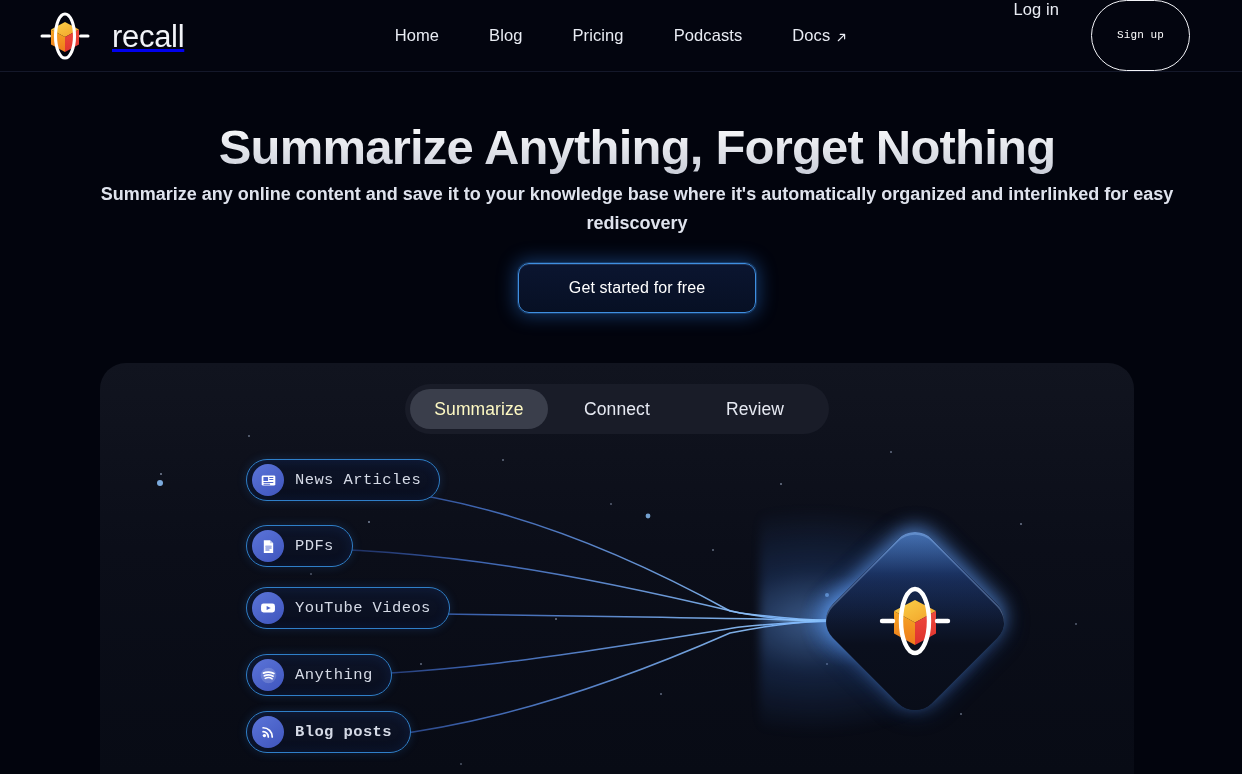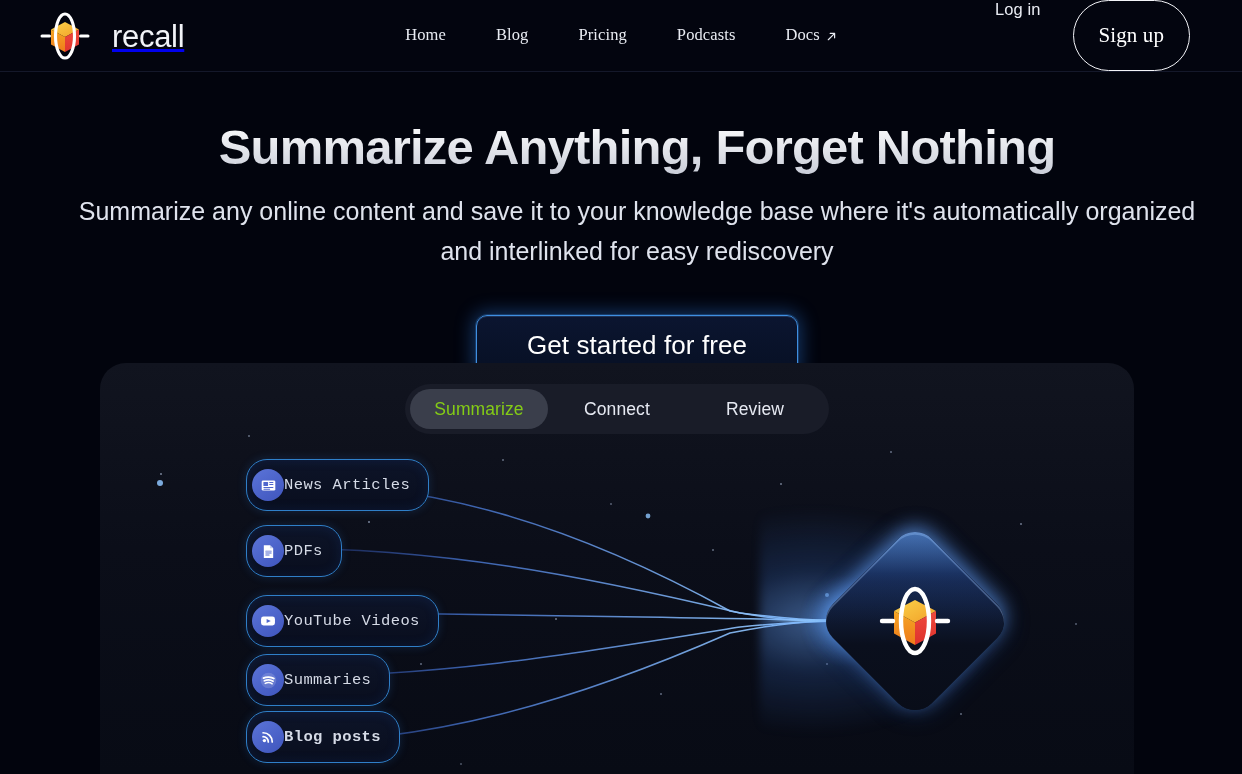--- a/index.html
+++ b/index.html
@@ -18,61 +18,61 @@
     position:absolute; top:0; left:0; width:1242px; height:72px;
     background:#03050f;
     border-bottom:1px solid #14182a;
     display:flex; align-items:center;
     z-index:40;
   }
   .brand { position:absolute; left:36px; top:7px; display:flex; align-items:center; gap:18px; height:58px; }
   .brand-mark { width:58px; height:58px; position:relative; flex:0 0 58px; }
   .brand-name { font-size:31px; font-weight:400; color:#f2f4f8; letter-spacing:-0.3px; line-height:1; }
 
-  .nav { position:absolute; left:0; right:0; top:0; height:71px; display:flex; justify-content:center; gap:0; pointer-events:none;font-family:Liberation Serif, serif; }
+  .nav { position:absolute; left:0; right:0; top:0; height:71px; display:flex; justify-content:center; gap:0; pointer-events:none; }
   .nav-inner { display:flex; align-items:center; gap:0; pointer-events:auto; }
   .nav-link {
     font-size:16.5px; color:#e9ecf3; text-decoration:none;
     padding:0 25px; line-height:1; display:flex; align-items:center; gap:6px;
     letter-spacing:0.1px;
   }
   .ext-arrow { display:inline-block; width:11px; height:11px; position:relative; top:-1px; }
 
   .auth { position:absolute; right:52px; top:0; height:71px; display:flex; gap:32px; }
   .login-link { font-size:16.5px; color:#e9ecf3; text-decoration:none; letter-spacing:0.1px; }
   .signup-btn {
-    font-size:21px; color:#ffffff; background:transparent;
+    font-size:11px; color:#ffffff; background:transparent;
     border:1.6px solid #f3f4f8; border-radius:999px;
     padding:4px 25px; line-height:1; cursor:pointer;
-    font-family:Liberation Serif, serif; letter-spacing:0.1px;
+    font-family:Liberation Mono, monospace; letter-spacing:0.1px;
   }
 
   
   .hero { position:absolute; top:72px; left:16px; width:1242px; text-align:center; }
   .hero-title {
     margin-top:48px;
     font-size:49px; font-weight:700; letter-spacing:-0.8px;
     background:linear-gradient(180deg,#ffffff 0%, #c9cdd8 100%);
     -webkit-background-clip:text; background-clip:text; color:transparent;
     line-height:1.12;
   }
   .hero-sub {
-    margin:16px auto 0; max-width:1150px;
-    font-size:25px; line-height:1.6; color:#dfe3ed; font-weight:400;
+    margin:5px auto 0; max-width:1150px;
+    font-size:18px; line-height:1.6; color:#dfe3ed; font-weight:700;
   }
   .cta-wrap { margin-top:26px; display:flex; justify-content:center; }
   .cta-btn {
     position:relative;
-    font-size:26px; color:#ffffff;
+    font-size:16px; color:#ffffff;
     padding:16px 50px; border-radius:11px;
     background:linear-gradient(180deg,#0b1530 0%, #071024 100%);
     border:1.5px solid #3f8fe0;
     box-shadow:0 0 0 1px rgba(54,130,214,.28), 0 0 18px 3px rgba(45,120,220,.42), inset 0 1px 0 rgba(120,180,255,.18);
     cursor:pointer; font-family:"Liberation Sans", sans-serif;
-    letter-spacing:0.1px; line-height:1;margin-top:18px;
+    letter-spacing:0.1px; line-height:1;
   }
 
   
   .demo-card {
     position:absolute; left:100px; top:363px; width:1034px; height:411px;
     background:linear-gradient(180deg,#11141f 0%, #0b0e19 45%, #080b15 100%);
     border-radius:26px 26px 0 0;
     overflow:hidden;
   }
   .starfield { position:absolute; inset:0; }
@@ -83,27 +83,27 @@
     background:#191c28; border-radius:25px;
     display:flex; align-items:center; padding:5px;
   }
   .tab {
     flex:1; height:40px; border-radius:20px;
     display:flex; align-items:center; justify-content:center;
     font-size:17.5px; color:#e6e9f2; cursor:pointer;
     background:transparent; border:none; font-family:"Liberation Sans", sans-serif;
     letter-spacing:0.1px;
   }
-  .tab.active { background:#3a3e4b; color:#84cc16; }
+  .tab.active { background:#3a3e4b; color:#fef9c3; }
 
   
   .chips { position:absolute; left:146px; top:96px; }
   .chip {
-    position:absolute; display:flex; align-items:center; gap:0;
-    height:52px; padding:0 18px 0 5px;
+    position:absolute; display:flex; align-items:center; gap:11px;
+    height:42px; padding:0 18px 0 5px;
     border-radius:21px;
     background:linear-gradient(180deg,#0d1428 0%, #090e1e 100%);
     border:1.2px solid #2f7fc8;
     box-shadow:0 0 10px rgba(45,120,210,.22), inset 0 0 12px rgba(30,80,170,.18);
     white-space:nowrap;
   }
   .chip-icon {
     width:32px; height:32px; border-radius:50%;
     background:linear-gradient(145deg,#5b74d8 0%, #3f55bd 100%);
     display:flex; align-items:center; justify-content:center; flex:0 0 32px;
@@ -304,40 +304,40 @@
             <path d="M4.5 2.5 h7.2 l3.8 3.8 v11.2 h-11 z" fill="#ffffff"></path>
             <path d="M11.7 2.5 v3.8 h3.8 z" fill="#c7d0ef"></path>
             <rect x="6.2" y="9" width="7.6" height="1.1" rx="0.5" fill="#4f66cd"></rect>
             <rect x="6.2" y="11.3" width="7.6" height="1.1" rx="0.5" fill="#4f66cd"></rect>
             <rect x="6.2" y="13.6" width="5.2" height="1.1" rx="0.5" fill="#4f66cd"></rect>
           </svg>
         </span>
         <span class="chip-label">PDFs</span>
       </div>
 
-      <div class="chip" style="left:0; top:136px;">
+      <div class="chip" style="left:0; top:128px;">
         <span class="chip-icon">
           <svg viewBox="0 0 22 22" width="18" height="18">
             <rect x="2.5" y="5.5" width="17" height="11" rx="3" fill="#ffffff"></rect>
             <polygon points="9.3,8.6 14.4,11 9.3,13.4" fill="#4f66cd"></polygon>
           </svg>
         </span>
         <span class="chip-label">YouTube Videos</span>
       </div>
 
       <div class="chip" style="left:0; top:195px;">
         <span class="chip-icon">
           <svg viewBox="0 0 22 22" width="19" height="19">
             <circle cx="11" cy="11" r="9" fill="#ffffff" opacity="0.16"></circle>
             <path d="M5.2 8.2 C8.8 6.4 14.2 6.8 17.2 8.8" stroke="#ffffff" stroke-width="2.1" stroke-linecap="round" fill="none"></path>
             <path d="M6.2 11.4 C9.3 9.9 13.8 10.2 16.3 11.9" stroke="#ffffff" stroke-width="1.9" stroke-linecap="round" fill="none"></path>
             <path d="M7.2 14.4 C9.7 13.2 13.2 13.4 15.3 14.8" stroke="#ffffff" stroke-width="1.7" stroke-linecap="round" fill="none"></path>
           </svg>
         </span>
-        <span class="chip-label">Summaries</span>
+        <span class="chip-label">Anything</span>
       </div>
 
       <div class="chip" style="left:0; top:252px;font-weight:bold;">
         <span class="chip-icon">
           <svg viewBox="0 0 22 22" width="18" height="18">
             <circle cx="6.6" cy="15.4" r="2.1" fill="#ffffff"></circle>
             <path d="M5 10.6 A6.4 6.4 0 0 1 11.4 17" stroke="#ffffff" stroke-width="2.1" fill="none" stroke-linecap="round"></path>
             <path d="M5 5.8 A11.2 11.2 0 0 1 16.2 17" stroke="#ffffff" stroke-width="2.1" fill="none" stroke-linecap="round"></path>
           </svg>
         </span>

